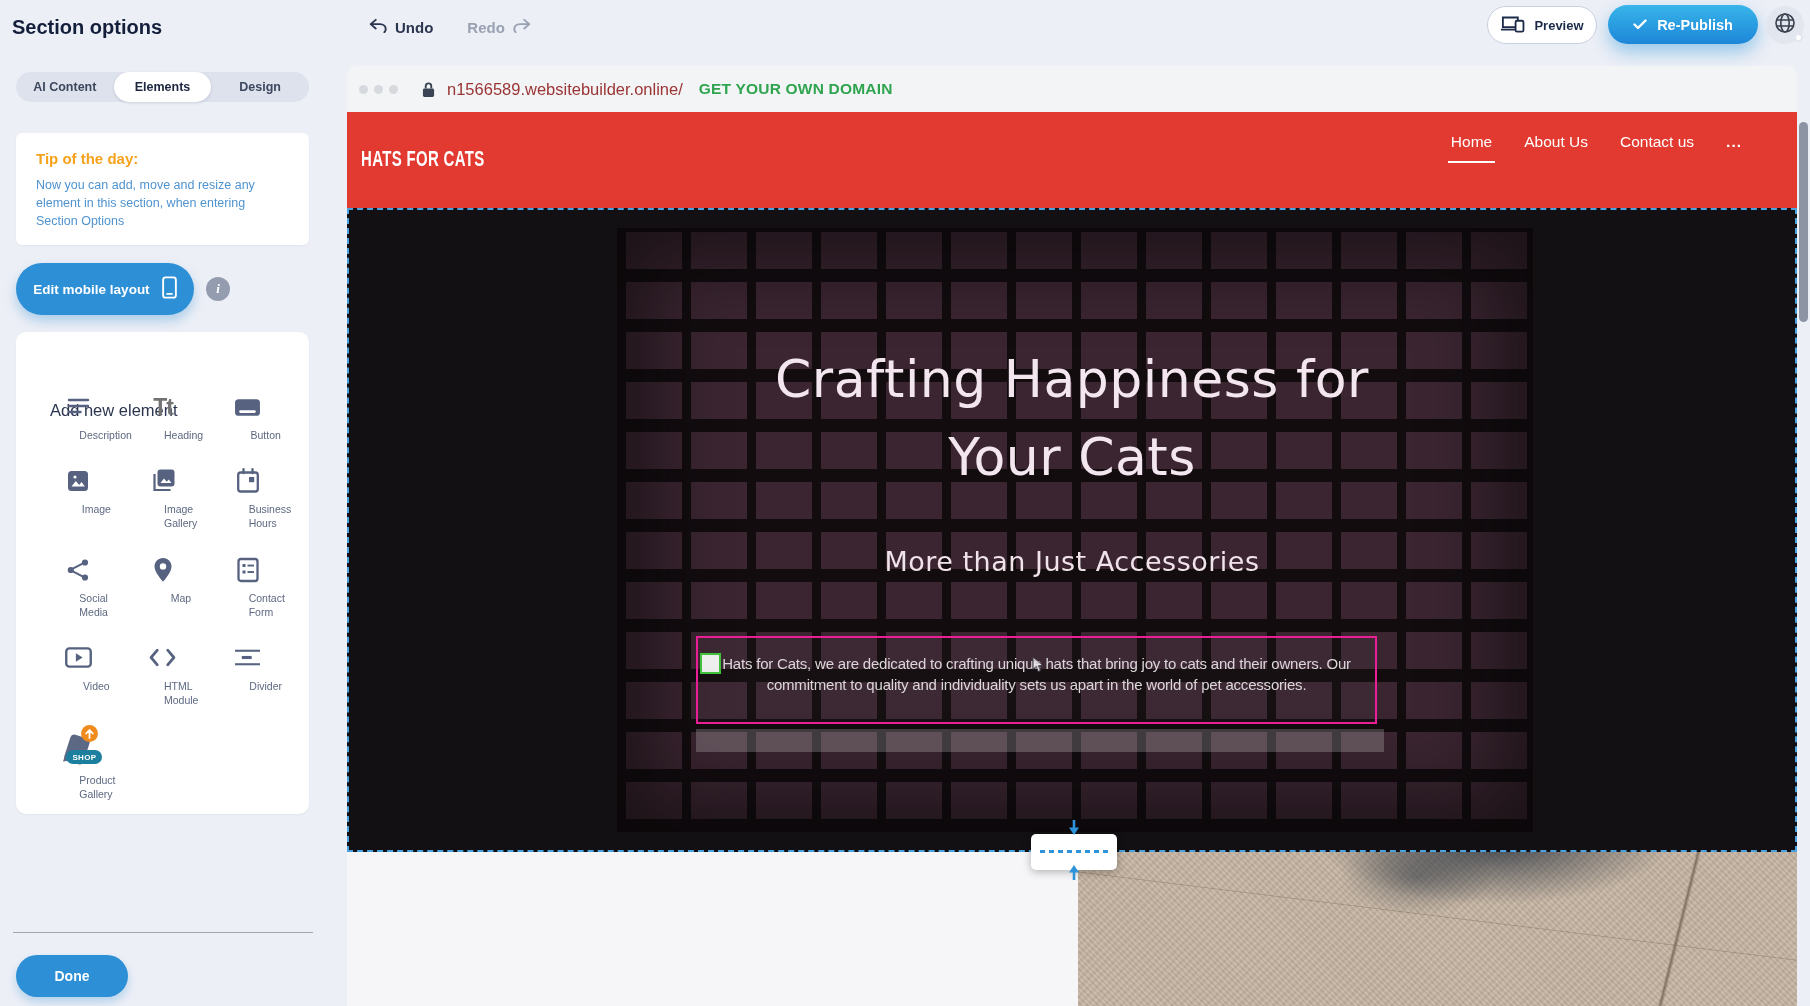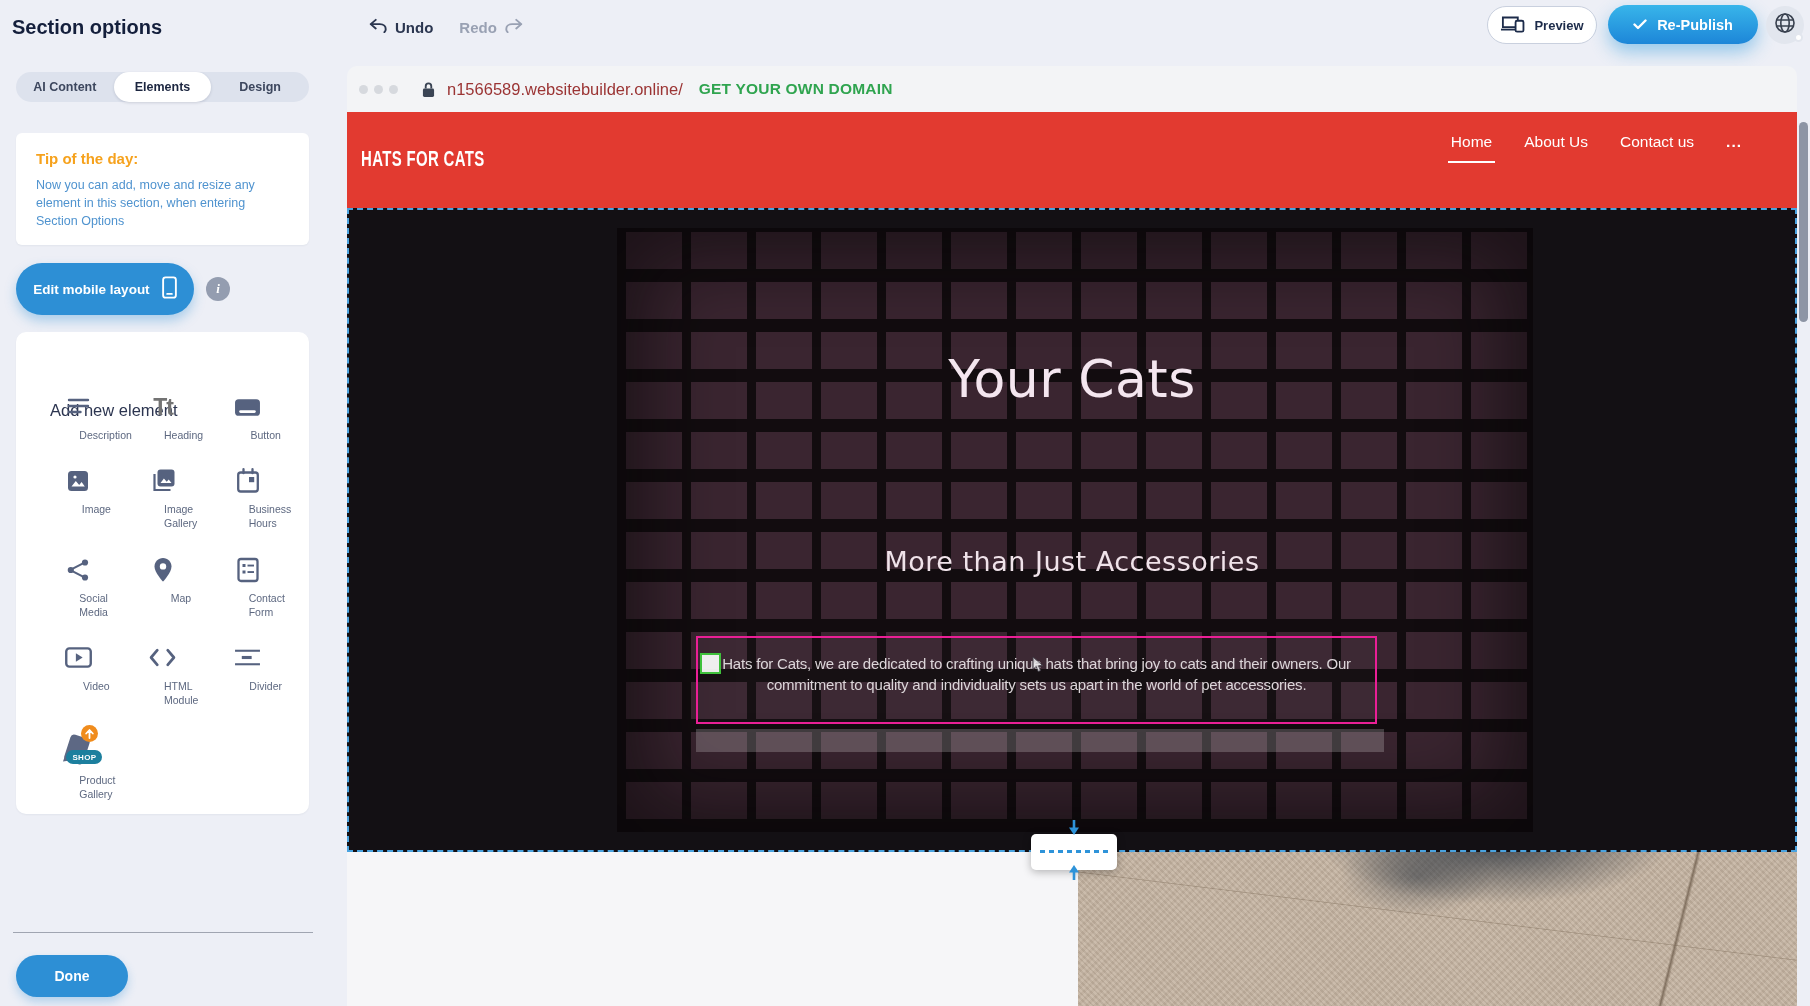--- a/index.html
+++ b/index.html
@@ -4,21 +4,21 @@
 <style>
   * { margin:0; padding:0; box-sizing:border-box; }
   html,body { background:#dfe3ea; }
   .app {
     position:relative; width:1810px; height:1006px; overflow:hidden;
     background:#edeff6; font-family:"Liberation Sans",sans-serif;
     -webkit-font-smoothing:antialiased;
   }
   
   .page-title { position:absolute; left:12px; top:16px; font-size:20px; font-weight:700; color:#141f3c; }
-  .undo-group { position:absolute; left:368px; top:18px; display:flex; align-items:center; gap:0; }
+  .undo-group { position:absolute; left:368px; top:18px; display:flex; align-items:center; gap:8px; }
   .undo-btn,.redo-btn { display:flex; align-items:center; gap:7px; font-size:15px; font-weight:700; cursor:pointer; }
   .undo-btn { color:#2b3650; }
   .redo-btn { color:#99a1b3; margin-left:26px; }
   .redo-btn svg { transform:scaleX(-1); }
   .preview-btn { position:absolute; left:1487px; top:6px; width:110px; height:38px; border-radius:19px;
     background:#fff; border:1.5px solid #c9d0de; display:flex; align-items:center; justify-content:center; gap:9px;
     font-size:13px; font-weight:700; color:#1c2b4a; cursor:pointer; }
   .republish-btn { position:absolute; left:1608px; top:5px; width:150px; height:39px; border-radius:20px;
     background:linear-gradient(180deg, var(--republish-start,#38b5ea), var(--republish-end,#1d86d8));
     box-shadow:0 8px 18px rgba(41,150,220,.45);
@@ -372,20 +372,21 @@
       <span class="nav-item active">Home</span>
       <span class="nav-item">About Us</span>
       <span class="nav-item">Contact us</span>
       <span class="nav-item nav-more">...</span>
     </div>
   </div>
 
   <div class="hero">
     <div class="tiles"></div>
     <div class="hero-h">
+      <div>Crafting Happiness for</div>
       <div>Your Cats</div>
     </div>
     <div class="hero-sub">More than Just Accessories</div>
 
     <div class="hero-paragraph">
       <span class="drag-handle"></span>
       <p>Hats for Cats, we are dedicated to crafting unique hats that bring joy to cats and their owners. Our commitment to quality and individuality sets us apart in the world of pet accessories.</p>
     </div>
     <div class="hover-bar"></div>
 

